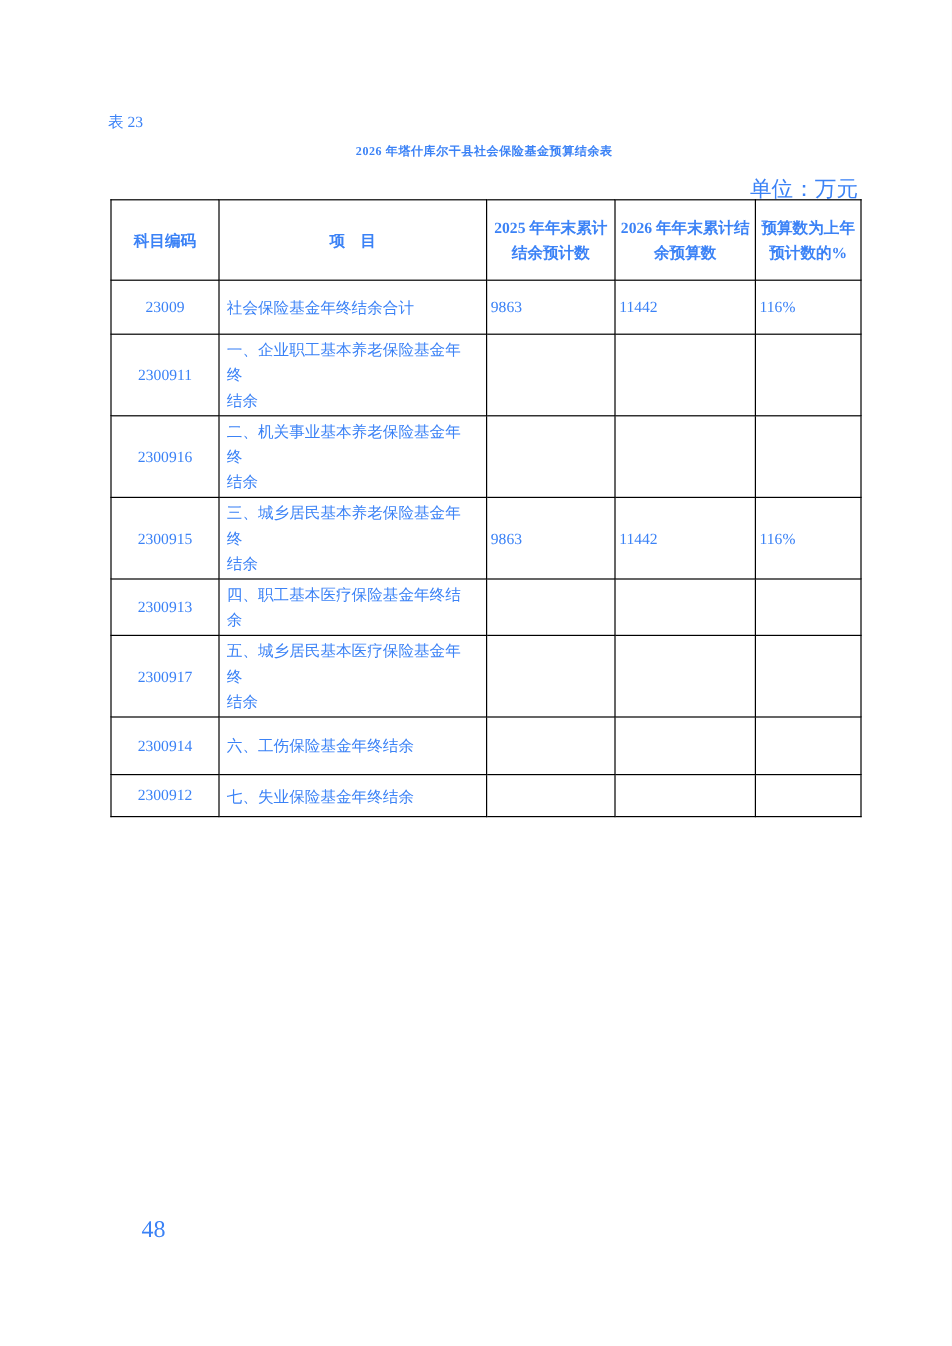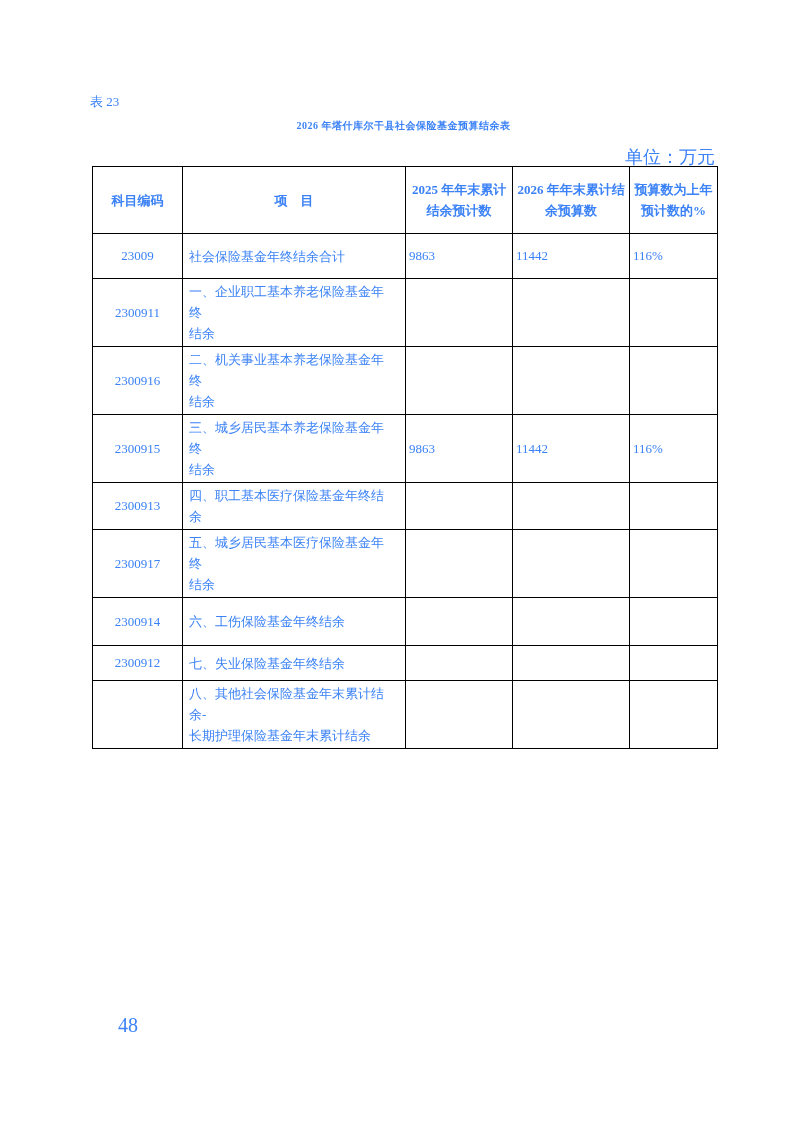--- a/index.html
+++ b/index.html
@@ -153,27 +153,19 @@
         <td class="num"></td>
         <td class="num"></td>
       </tr>
       <tr>
         <td class="code">2300912</td>
         <td class="item">七、失业保险基金年终结余</td>
         <td class="num"></td>
         <td class="num"></td>
         <td class="num"></td>
       </tr>
-      <tr>
-        <td class="code"></td>
-        <td class="item">八、其他社会保险基金年末累计结余-
-长期护理保险基金年末累计结余</td>
-        <td class="num"></td>
-        <td class="num"></td>
-        <td class="num"></td>
-      </tr>
     </tbody>
   </table>
 
 
   <div class="page-number">48</div>
 
 </div>
 
 </body></html>

